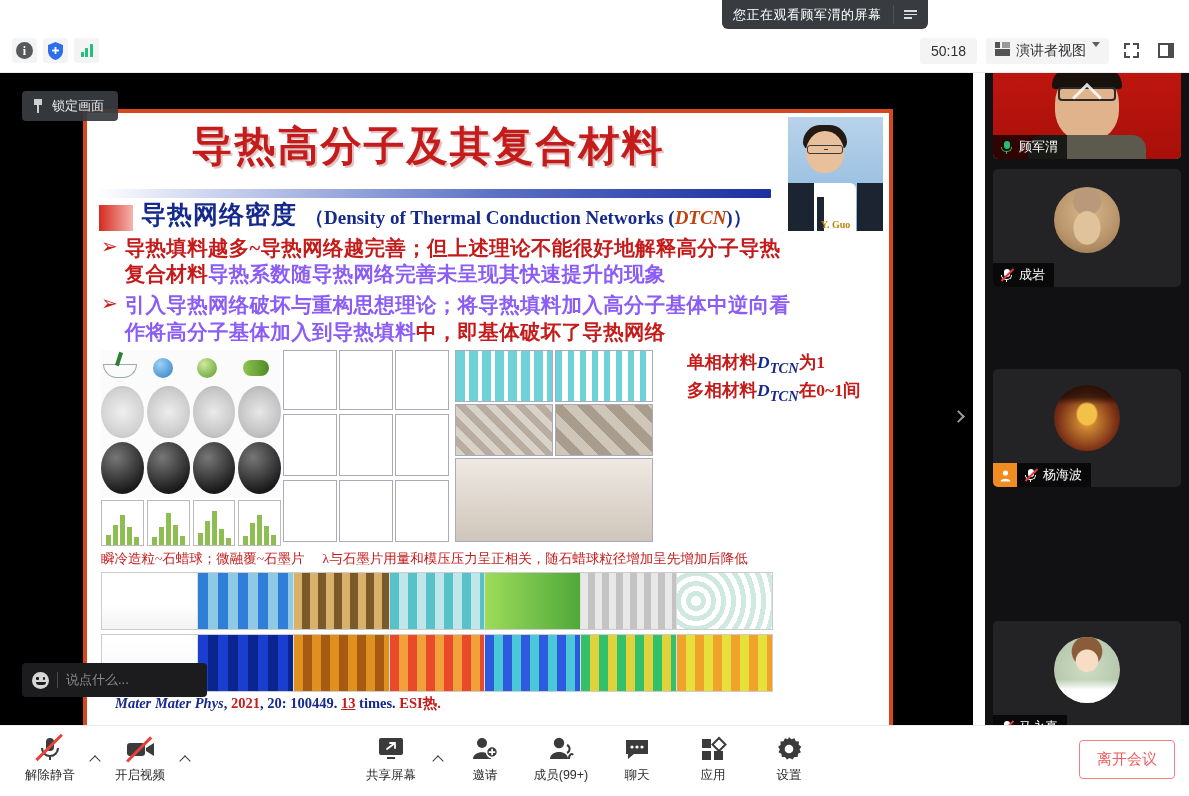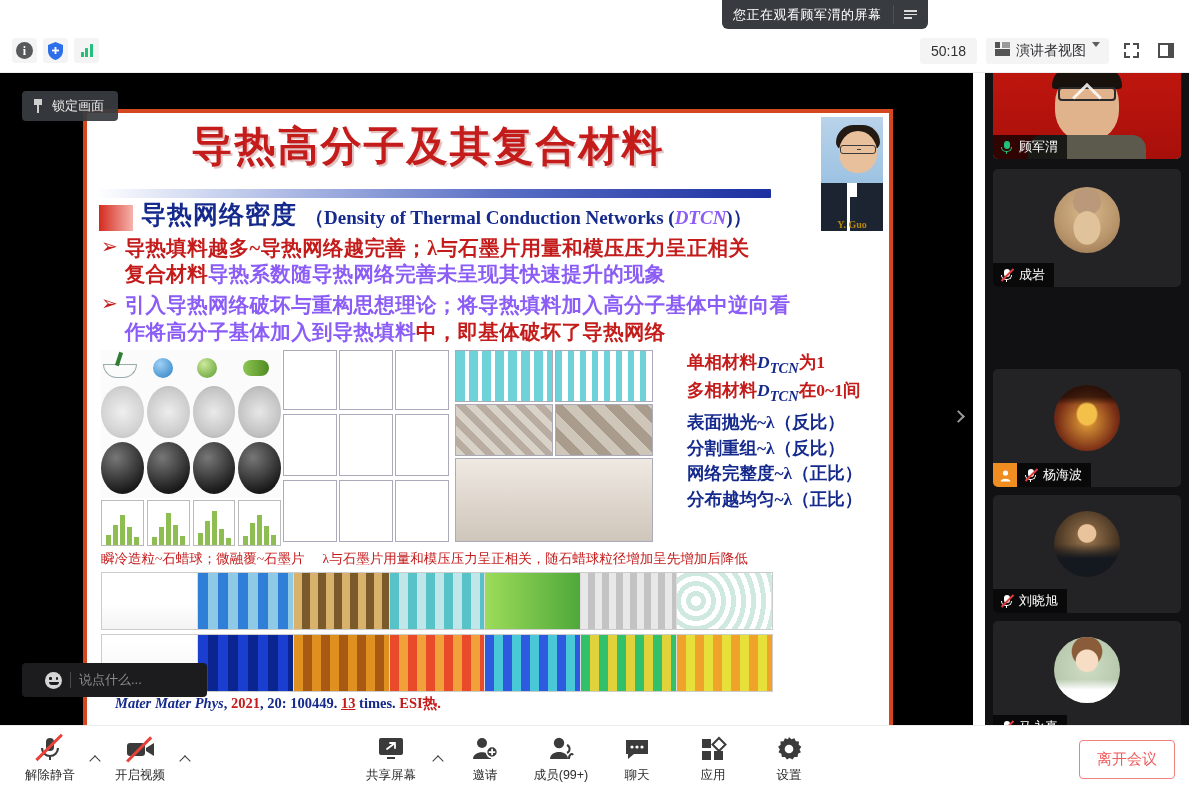--- a/index.html
+++ b/index.html
@@ -114,42 +114,42 @@
     text-align: center; font-family: "Liberation Serif", "DejaVu Serif", serif;
     font-size: 41px; font-weight: bold; color: #c41b1b; letter-spacing: 2px;
     text-shadow: 2px 2px 1px rgba(150,40,40,.30);
   }
   .title-underline {
     position: absolute; left: 8px; right: 118px; top: 76px; height: 9px;
     background: linear-gradient(90deg, #ffffff 0%, #c9d3ef 18%, #5a6fc4 60%, #1b2fa0 100%);
     border-radius: 1px;
   }
   .headshot {
-    position: absolute; right: 6px; top: 4px; width: 62px; height: 114px;
+    position: absolute; right: 6px; top: 4px; width: 95px; height: 114px;
     background: linear-gradient(180deg,#b9d3ea 0%, #9ec3e2 55%, #7fb0d8 100%);
     overflow: hidden;
   }
   .hs-head { position: absolute; left: 18px; top: 14px; width: 38px; height: 42px; border-radius: 50% 50% 46% 46%; background: #e8c09b; }
   .hs-hair { position: absolute; left: 15px; top: 8px; width: 44px; height: 24px; border-radius: 22px 22px 8px 8px; background: #231a14; }
   .hs-glass { position: absolute; left: 19px; top: 28px; width: 36px; height: 9px; border: 1.6px solid #3a3a3a; border-radius: 3px; }
   .hs-glass::after { content:""; position:absolute; left: 15.5px; top: 2.5px; width: 4px; height: 1.6px; background:#3a3a3a;}
   .hs-body { position: absolute; left: 6px; bottom: 0; width: 62px; height: 48px; background: #fff; border-radius: 6px 6px 0 0; }
   .hs-suitL { position: absolute; left: 0; bottom: 0; width: 26px; height: 48px; background: #1b2430; }
   .hs-suitR { position: absolute; right: 0; bottom: 0; width: 26px; height: 48px; background: #1b2430; }
   .hs-tie { position: absolute; left: 29px; bottom: 0; width: 7px; height: 34px; background: #1c2533; }
   .hs-name {
     position: absolute; bottom: 1px; left: 0; right: 0; text-align: center;
     font-size: 10px; color: #b8860b; font-weight: bold; font-family: "Liberation Serif", serif;
     background: rgba(255,255,255,.0);
   }
   .subtitle-row { position: relative; height: 40px; padding-left: 12px; display: flex; align-items: flex-end; gap: 8px; }
   .sub-bar { width: 34px; height: 26px; background: linear-gradient(90deg,#d62a1f,#f4b4ad); }
   .sub-cn { font-family: "Liberation Serif", serif; font-size: 25px; font-weight: bold; color: #152a8c; letter-spacing: 1px; }
   .sub-en { font-family: "Liberation Serif", serif; font-size: 19px; font-weight: bold; color: #152a8c; }
-  .sub-en .dt { color: #8b5cf6; font-style: italic; }
+  .sub-en .dt { color: #c2410c; font-style: italic; }
 
   .bullets { padding: 4px 10px 0 14px; }
   .bullet { display: flex; gap: 7px; margin-bottom: 5px; }
   .bullet .arrow { color: #c41b1b; font-size: 20px; line-height: 1.15; }
   .bullet .btext {
     font-family: "Liberation Serif", serif; font-size: 20.5px; font-weight: bold;
     line-height: 1.28; color: #c41b1b; letter-spacing: .3px;
   }
   .bullet .btext .bl { color: #8b5cf6; }
 
@@ -193,21 +193,21 @@
     font-family: "Liberation Serif", serif; font-size: 14.5px; font-weight: bold; color: #152a8c;
   }
   .cite .it { font-style: italic; }
   .cite .rd { color: #c41b1b; }
   .cite .ul { text-decoration: underline; color: #c41b1b; }
 
   
   .chatbar {
     position: absolute; left: 22px; bottom: 28px; width: 185px; height: 34px;
     background: #1c1c1e; border-radius: 4px; display: flex; align-items: center; gap: 8px;
-    padding: 0 23px; z-index: 15;
+    padding: 0 10px; z-index: 15;
   }
   .ic-smile { width: 17px; height: 17px; border-radius: 50%; background: #d6d6d6; position: relative; flex: none; }
   .ic-smile i { position:absolute; background: #1c1c1e; display:block; }
   .ic-smile i.e1 { left: 4px; top: 5px; width: 2.5px; height: 3px; border-radius: 1px; }
   .ic-smile i.e2 { right: 4px; top: 5px; width: 2.5px; height: 3px; border-radius: 1px; }
   .ic-smile i.m  { left: 3.5px; top: 10px; width: 10px; height: 3px; border-radius: 0 0 5px 5px; }
   .chat-div { width: 1px; height: 16px; background: #4a4a4c; }
   .chat-ph { color: #8b8b8e; font-size: 13px; }
 
   
@@ -377,21 +377,21 @@
 
         <div class="subtitle-row">
           <span class="sub-bar"></span>
           <span class="sub-cn">导热网络密度</span>
           <span class="sub-en"><span>（Density of Thermal Conduction Networks (</span><span class="dt">DTCN</span><span>)）</span></span>
         </div>
 
         <div class="bullets">
           <div class="bullet">
             <span class="arrow">➢</span>
-            <span class="btext"><span>导热填料越多~导热网络越完善；λ与石墨片用量和模压压力呈正相关</span><br><span>复合材料</span><span class="bl">导热系数随导热网络完善未呈现其快速提升的现象</span></span>
+            <span class="btext"><span>导热填料越多~导热网络越完善；但上述理论不能很好地解释高分子导热</span><br><span>复合材料</span><span class="bl">导热系数随导热网络完善未呈现其快速提升的现象</span></span>
           </div>
           <div class="bullet">
             <span class="arrow">➢</span>
             <span class="btext"><span class="bl">引入导热网络破坏与重构思想理论；将导热填料加入高分子基体中逆向看</span><br><span class="bl">作将高分子基体加入到导热填料</span><span>中，即基体破坏了导热网络</span></span>
           </div>
         </div>
 
         <div class="fig-zone">
 
           <div class="fig-left">
@@ -464,26 +464,20 @@
             <span class="mosaic" style="left:0;top:54px;width:98px;height:52px;background:repeating-linear-gradient(45deg,#d9d2c8 0 7px,#b8ada0 7px 14px);border:1px solid #aab;"></span>
             <span class="mosaic" style="left:100px;top:54px;width:98px;height:52px;background:repeating-linear-gradient(45deg,#cfc6ba 0 10px,#a99c8d 10px 20px);border:1px solid #aab;"></span>
             <span class="mosaic" style="left:0;top:108px;width:198px;height:84px;background:linear-gradient(180deg,#efe9e2,#cfc6bb);border:1px solid #aab;"></span>
           </div>
 
           <div class="sideblock">
             <div class="sb-red">
               单相材料<span class="bl">D<sub>TCN</sub></span>为1<br>
               多相材料<span class="bl">D<sub>TCN</sub></span>在0~1间
             </div>
-            <div class="sb-blue">
-              <div>表面抛光~λ（反比）</div>
-              <div>分割重组~λ（反比）</div>
-              <div>网络完整度~λ（正比）</div>
-              <div>分布越均匀~λ（正比）</div>
-            </div>
           </div>
 
           <div class="cap-row">
             <span class="cap">瞬冷造粒~石蜡球；微融覆~石墨片</span>
             <span class="cap">λ与石墨片用量和模压压力呈正相关，随石蜡球粒径增加呈先增加后降低</span>
           </div>
 
           <div class="band band-a">
             <span class="seg" style="background:linear-gradient(180deg,#fff 0%,#fff 55%,#f3f3f3 100%);"></span>
             <span class="seg" style="background:repeating-linear-gradient(90deg,#2f7fd8 0 10px,#8ecae6 10px 20px);"></span>
@@ -583,36 +577,20 @@
               <i class="body"></i>
               <i class="arc"></i>
               <i class="stem"></i>
               <i class="slash"></i>
             </span>
           <span>杨海波</span>
         </span>
       </div>
     </div>
 
-    <div class="ptile" style="top:422px;height:118px;">
-      <span class="avatar av-suit" style="top:16px;width:66px;height:66px;">
-        <span class="av-inner" style="background:radial-gradient(circle at 50% 34%, #e8c39c 0 16%, rgba(0,0,0,0) 18%), linear-gradient(180deg, rgba(0,0,0,0) 50%, #14181f 72%);"></span>
-      </span>
-      <div class="p-badge-row">
-        <span class="p-name-chip">
-          <span class="mic">
-              <i class="body"></i>
-              <i class="arc"></i>
-              <i class="stem"></i>
-              <i class="slash"></i>
-            </span>
-          <span>刘晓旭</span>
-        </span>
-      </div>
-    </div>
 
     <div class="ptile" style="top:548px;height:118px;">
       <span class="avatar av-anime" style="top:16px;width:66px;height:66px;">
         <span class="av-inner" style="background:radial-gradient(circle at 50% 36%, #f6ddc4 0 20%, rgba(0,0,0,0) 22%), radial-gradient(circle at 50% 22%, #8a5c3a 0 24%, rgba(0,0,0,0) 26%), linear-gradient(180deg, rgba(0,0,0,0) 64%, #ffffff 80%);"></span>
       </span>
       <div class="p-badge-row">
         <span class="p-name-chip">
           <span class="mic">
               <i class="body"></i>
               <i class="slash"></i>

